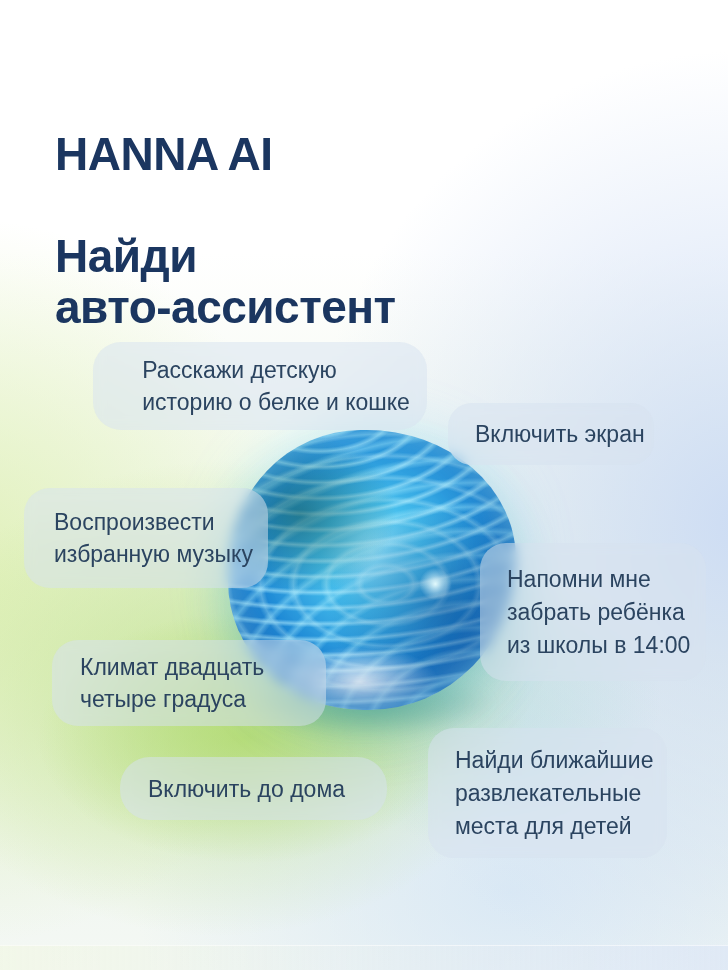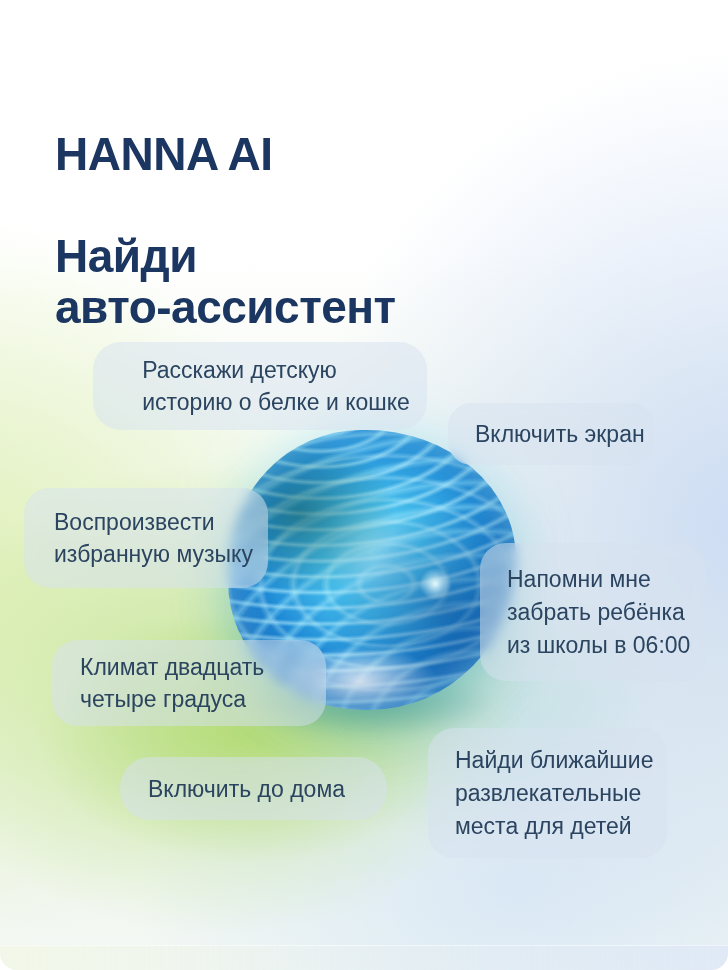--- a/index.html
+++ b/index.html
@@ -9,21 +9,20 @@
     overflow:hidden;
     font-family:"Liberation Sans","DejaVu Sans",sans-serif;
     background:
       radial-gradient(ellipse 300px 180px at 34% 76%, rgba(168,214,96,0.65), rgba(168,214,96,0) 70%),
       radial-gradient(ellipse 430px 330px at 30% 72%, rgba(188,224,134,0.75), rgba(188,224,134,0) 72%),
       radial-gradient(ellipse 520px 520px at -6% 60%, rgba(222,240,178,0.9), rgba(222,240,178,0) 70%),
       radial-gradient(ellipse 300px 200px at 62% 72%, rgba(120,200,190,0.30), rgba(120,200,190,0) 70%),
       radial-gradient(ellipse 600px 640px at 102% 54%, rgba(203,219,244,0.95), rgba(203,219,244,0) 74%),
       radial-gradient(ellipse 520px 380px at 70% 92%, rgba(210,228,246,0.75), rgba(210,228,246,0) 72%),
       linear-gradient(180deg,#ffffff 0%,#ffffff 26%,#f6faf2 46%,#eef5ea 66%,#f0f6f0 86%,#f4f8f4 100%);
-    border-radius: 17px;
   }
 
   
   .title-block{
     position:absolute;left:55px;top:78px;
     color:#1b3660;
     font-weight:bold;
     font-size:46px;line-height:51px;
     letter-spacing:-0.5px;
     white-space:pre-line;
@@ -107,21 +106,21 @@
 избранную музыку</span>
   </div>
 
   <div class="bubble b-screen">
     <span class="txt">Включить экран</span>
   </div>
 
   <div class="bubble b-remind">
     <span class="txt">Напомни мне
 забрать ребёнка
-из школы в 06:00</span>
+из школы в 14:00</span>
   </div>
 
   <div class="bubble b-climate">
     <span class="txt">Климат двадцать
 четыре градуса</span>
   </div>
 
   <div class="bubble b-route">
     <span class="txt">Включить до дома</span>
   </div>

